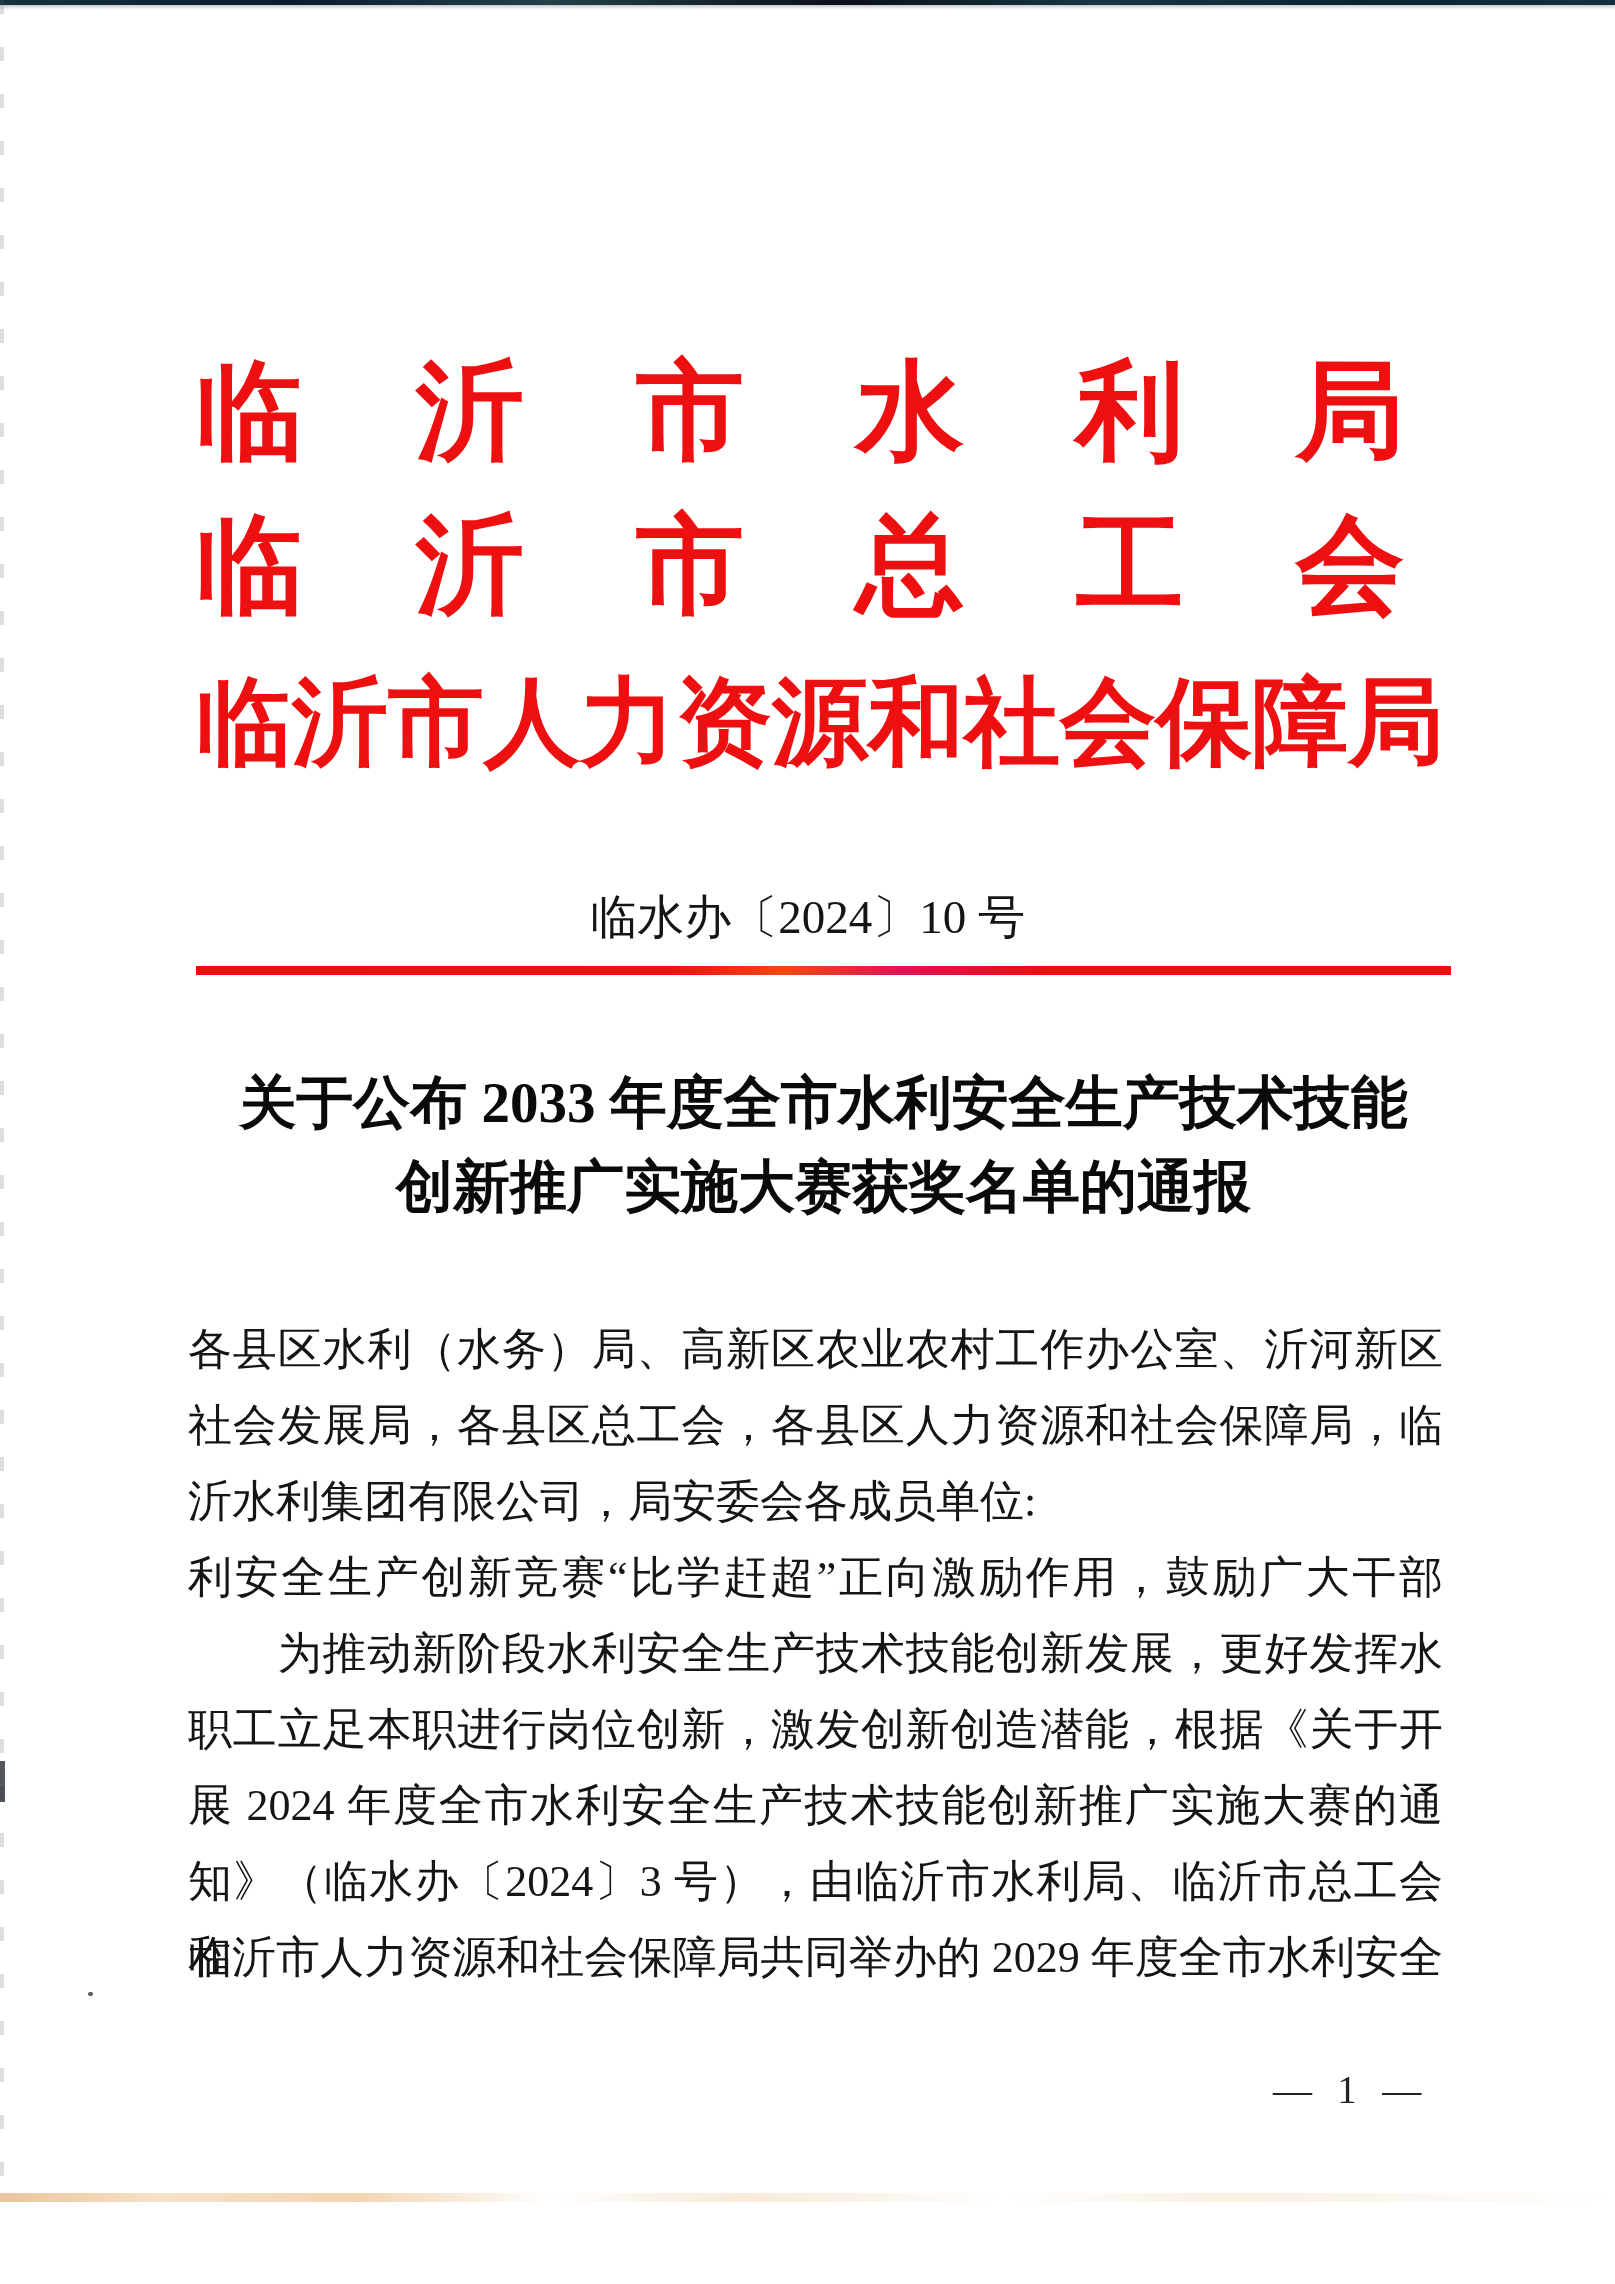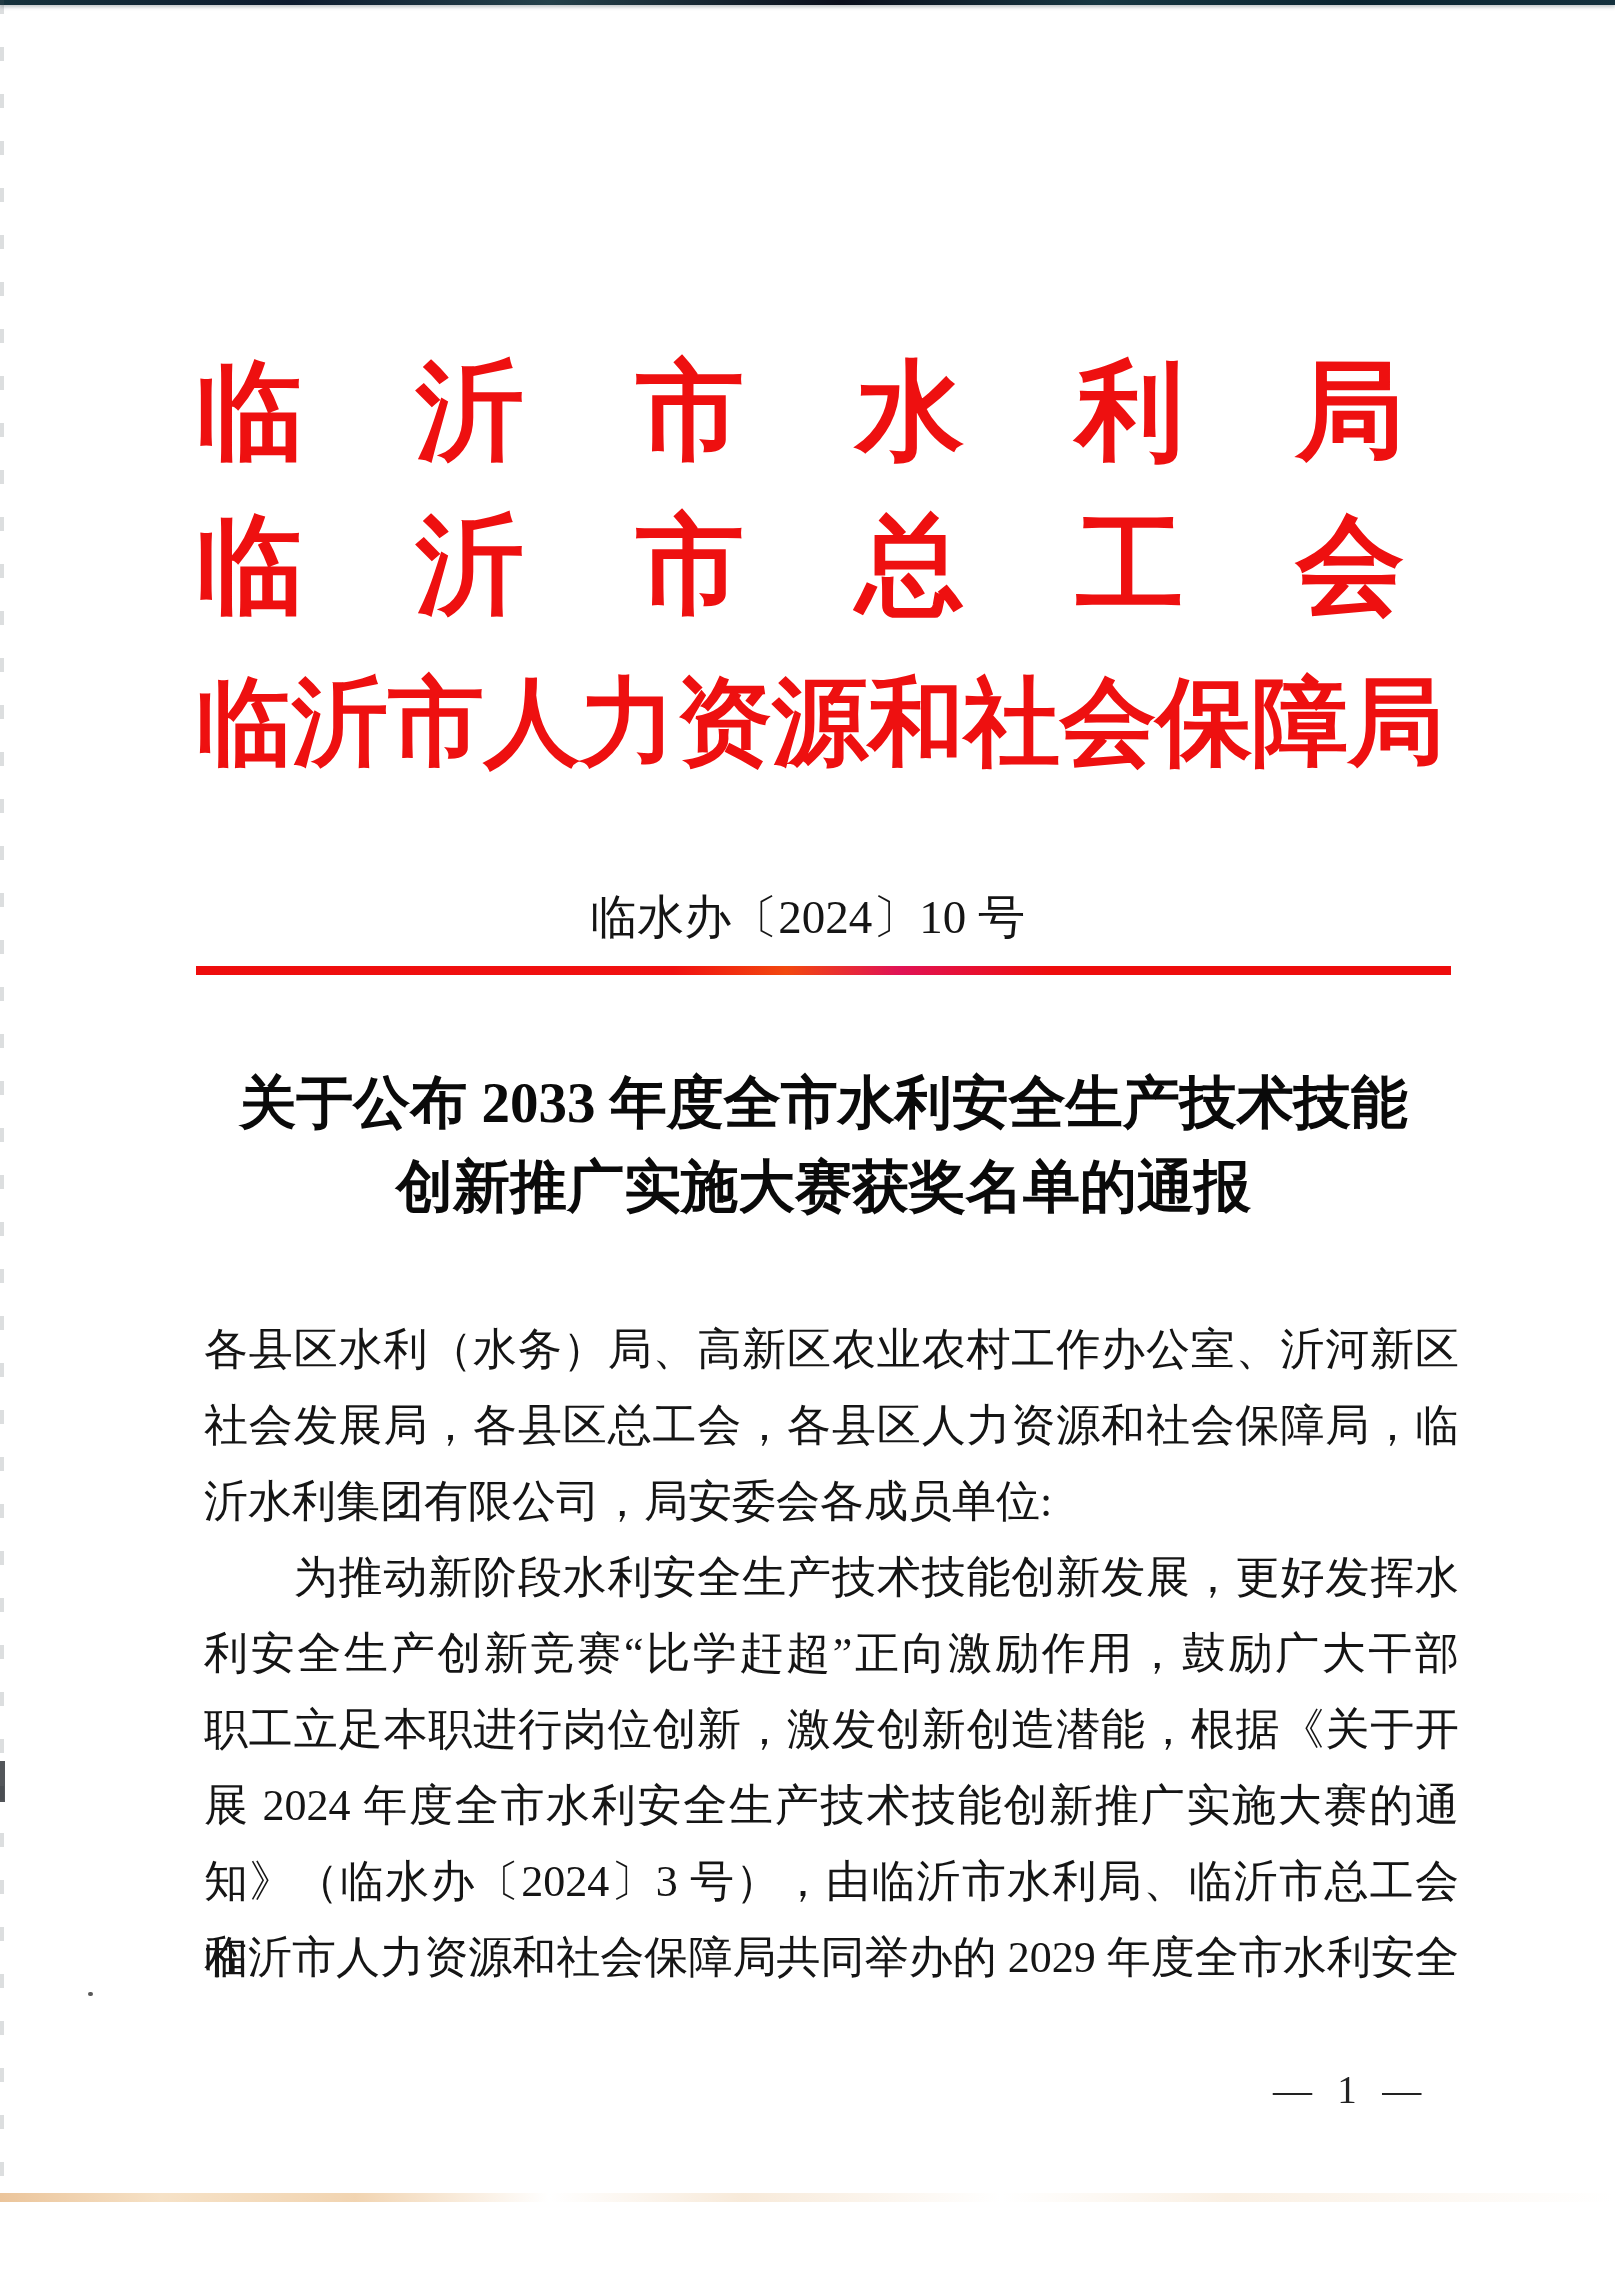--- a/index.html
+++ b/index.html
@@ -80,21 +80,21 @@
   .title {
     position: absolute; top: 1061px; left: 196px; width: 1255px;
     margin: 0;
     font-size: 57px; line-height: 84px;
     font-weight: 700;
     text-align: center;
     color: var(--title-text, #0a0a0a);
   }
 
   .body-text {
-    position: absolute; top: 1312px; left: 204px; width: 1255px;
+    position: absolute; top: 1312px; left: 188px; width: 1255px;
     font-size: 44px; line-height: 76px;
     color: var(--body-text, #151515);
   }
   .body-line {
     text-align: justify;
     text-align-last: justify;
     height: 76px;
   }
   .body-line.para-end {
     text-align: left;
@@ -129,22 +129,22 @@
 
   <h1 class="title">
     <div>关于公布 2033 年度全市水利安全生产技术技能</div>
     <div>创新推广实施大赛获奖名单的通报</div>
   </h1>
 
   <main class="body-text">
     <div class="body-line">各县区水利（水务）局、高新区农业农村工作办公室、沂河新区</div>
     <div class="body-line">社会发展局，各县区总工会，各县区人力资源和社会保障局，临</div>
     <div class="body-line para-end">沂水利集团有限公司，局安委会各成员单位:</div>
+    <div class="body-line">利安全生产创新竞赛“比学赶超”正向激励作用，鼓励广大干部</div>
     <div class="body-line">　　为推动新阶段水利安全生产技术技能创新发展，更好发挥水</div>
-    <div class="body-line">利安全生产创新竞赛“比学赶超”正向激励作用，鼓励广大干部</div>
     <div class="body-line">职工立足本职进行岗位创新，激发创新创造潜能，根据《关于开</div>
     <div class="body-line">展 2024 年度全市水利安全生产技术技能创新推广实施大赛的通</div>
     <div class="body-line">知》（临水办〔2024〕3 号），由临沂市水利局、临沂市总工会和</div>
     <div class="body-line">临沂市人力资源和社会保障局共同举办的 2029 年度全市水利安全</div>
   </main>
 
   <div class="page-number">— 1 —</div>
 
   <div class="speck"></div>
   <div class="edge-bottom"></div>

